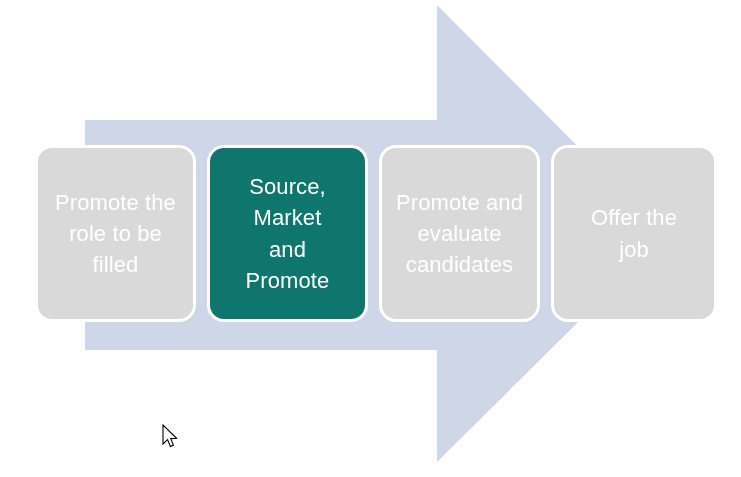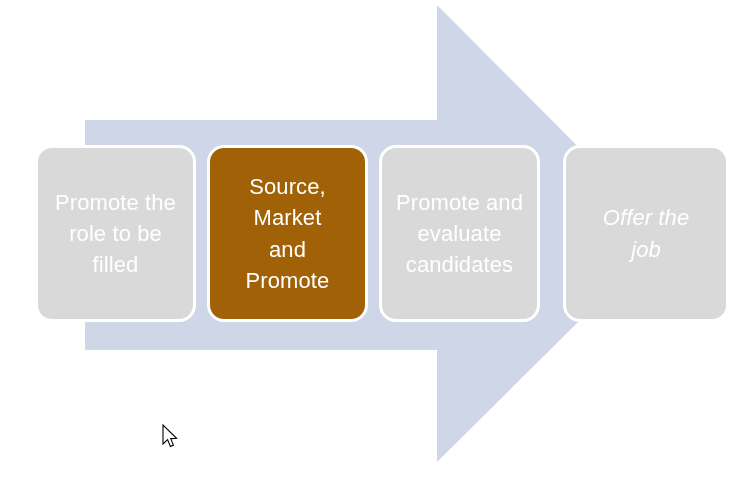--- a/index.html
+++ b/index.html
@@ -33,36 +33,36 @@
     align-items: center;
     justify-content: center;
     text-align: center;
     top: 145px;
     height: 177px;
   }
   .box-gray {
     background: #d9d9d9;
   }
   .box-blue {
-    background: #a16207;
+    background: #0f766e;
   }
   .box-label {
     color: #ffffff;
     font-size: 22px;
     line-height: 1.42;
     font-weight: 400;
     letter-spacing: 0.1px;
     padding: 0 10px;
     white-space: pre-line;
     user-select: none;
   }
   #box-1 { left: 35px;  width: 161px; }
   #box-2 { left: 207px; width: 161px; }
   #box-3 { left: 379px; width: 161px; }
-  #box-4 { left: 563px; width: 166px; font-style: italic; }
+  #box-4 { left: 551px; width: 166px; }
 
   #cursor {
     position: absolute;
     left: 161px;
     top: 424px;
     width: 20px;
     height: 28px;
     pointer-events: none;
   }
 </style>

